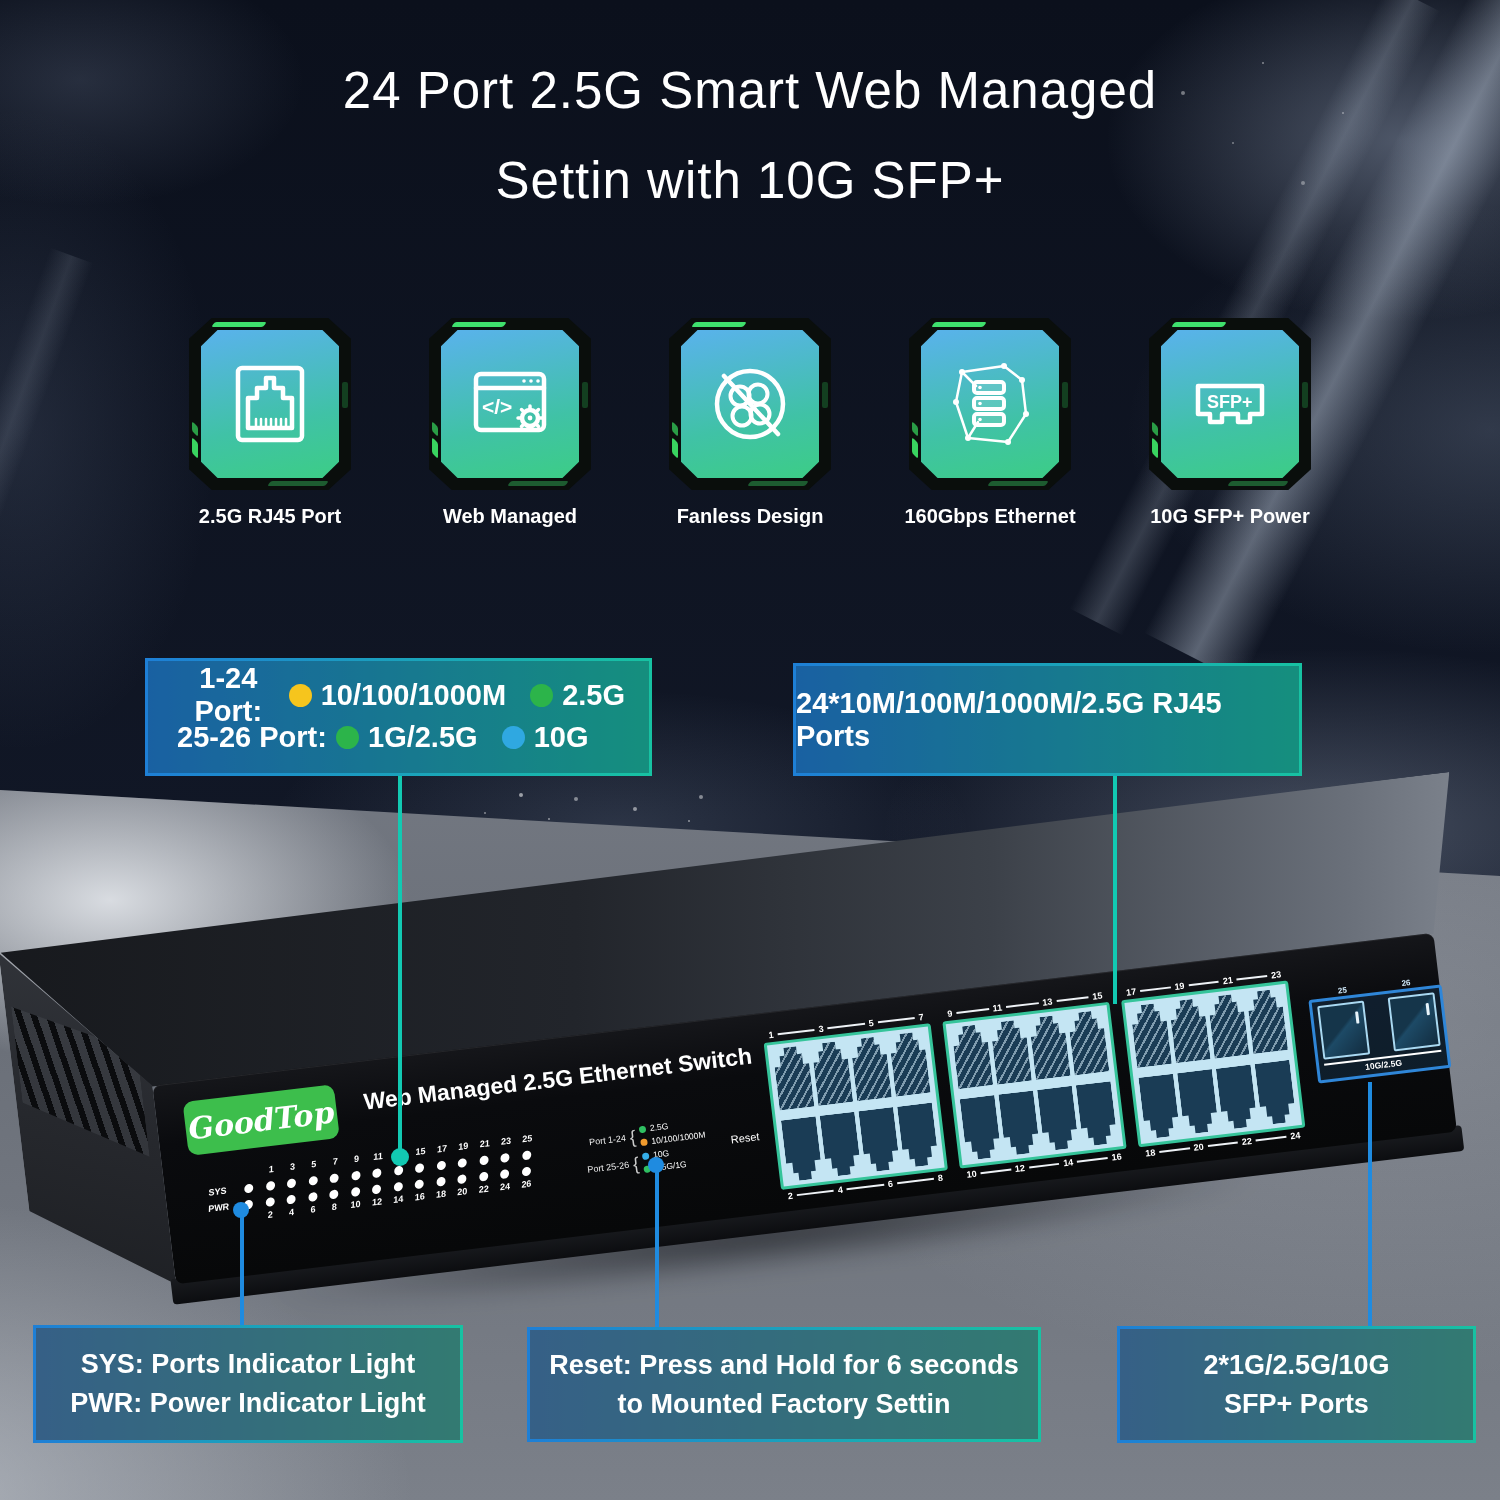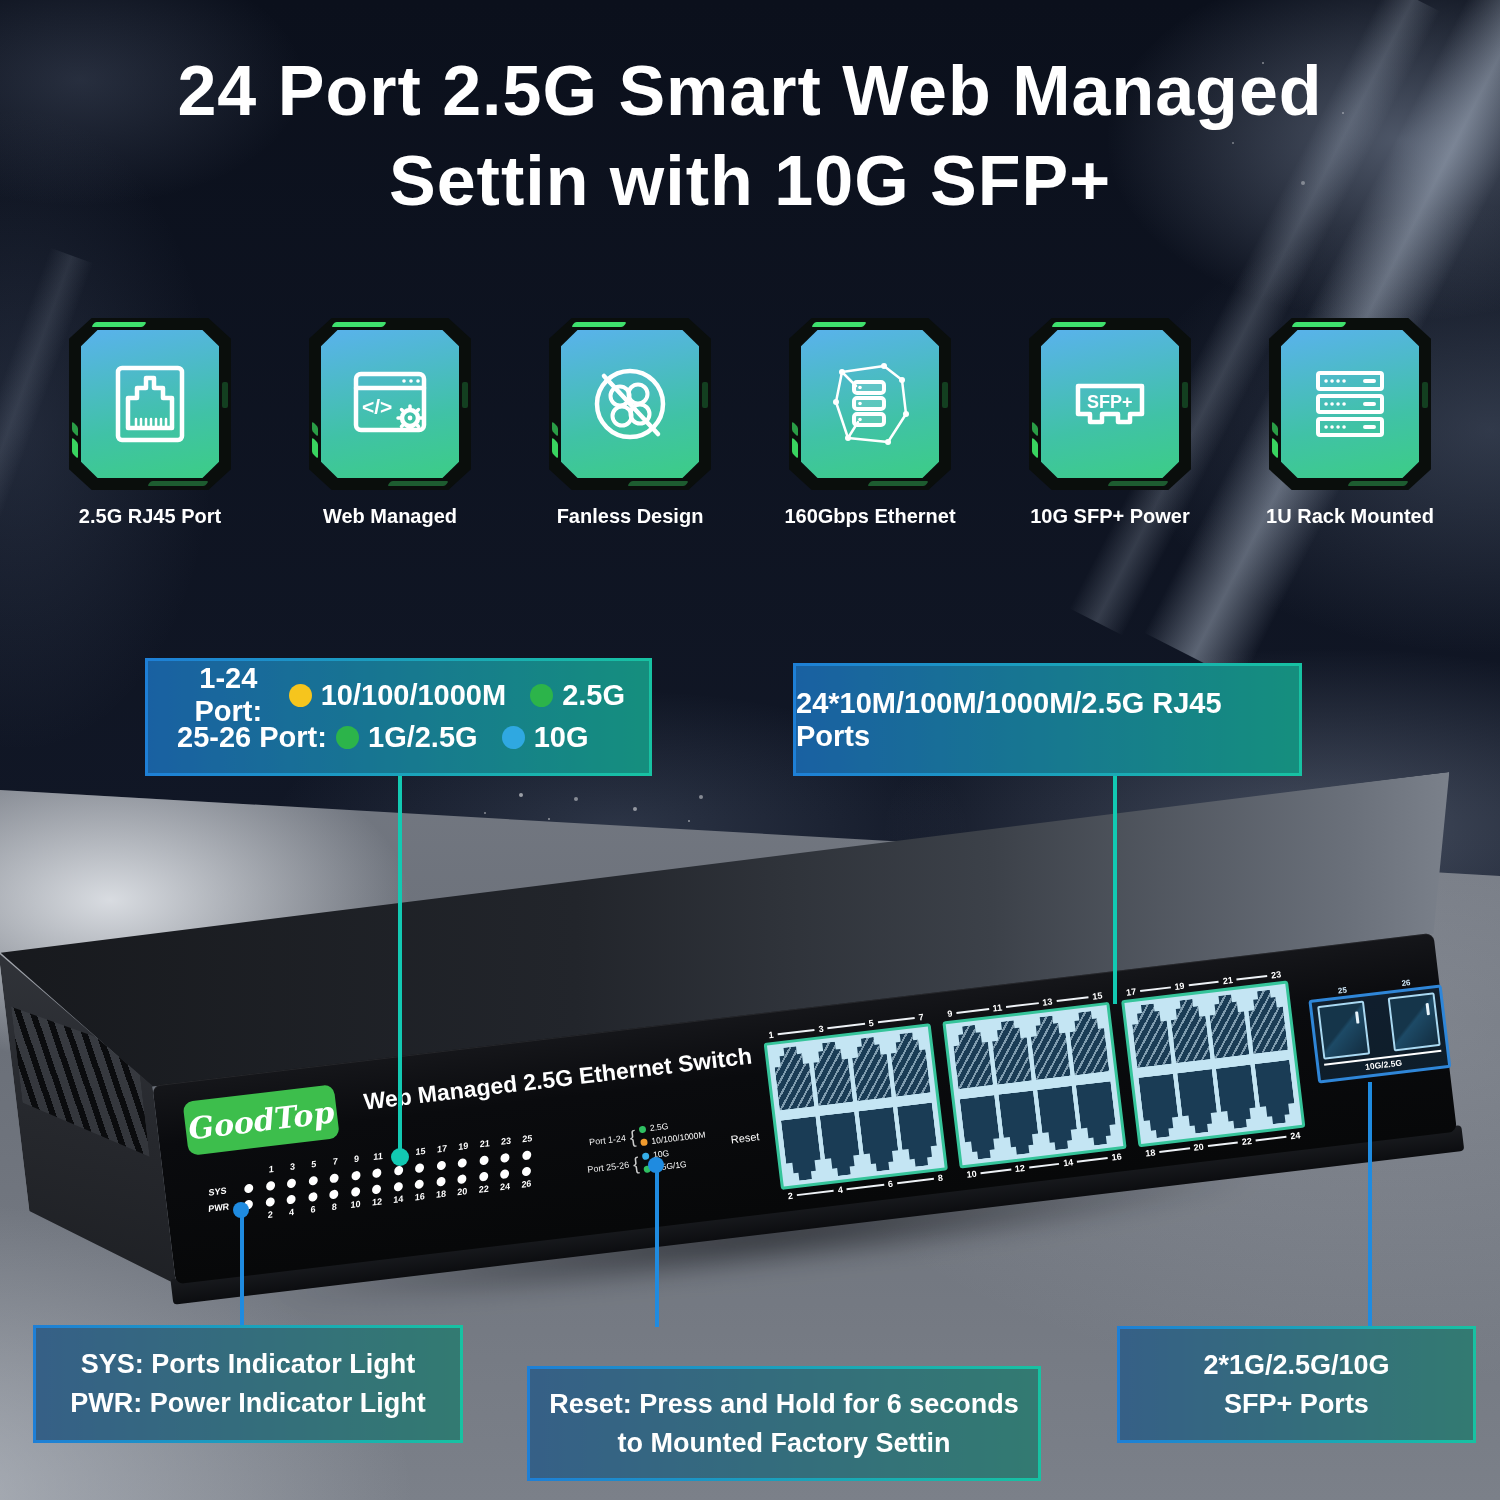--- a/index.html
+++ b/index.html
@@ -33,21 +33,21 @@
   .table{position:absolute;inset:0;z-index:1;
     clip-path:polygon(0 790px,1500px 876px,1500px 1500px,0 1500px);
     background:
       radial-gradient(460px 250px at 110px 900px, rgba(243,246,250,.8), transparent 65%),
       radial-gradient(760px 460px at -80px 1500px, rgba(218,223,230,.5), transparent 65%),
       radial-gradient(900px 520px at 1380px 1020px, rgba(195,200,209,.25), transparent 70%),
       linear-gradient(180deg,#939aa4 0%,#7b808a 35%,#6a6f78 68%,#7b8089 100%);}
 
   
   .title{position:absolute;left:0;right:0;top:46px;z-index:2;margin:0;text-align:center;
-    color:#fff;font-size:70px;font-weight:bold;line-height:90px;letter-spacing:1px;}
+    color:#fff;font-size:51px;font-weight:normal;line-height:90px;letter-spacing:1px;}
 
   
   .features{position:absolute;left:0;right:0;top:318px;z-index:2;display:flex;justify-content:center;gap:78px;}
   .feature{width:162px;display:flex;flex-direction:column;align-items:center;}
   .tile{position:relative;width:162px;height:172px;background:#0a0e0c;
     clip-path:polygon(14% 0%,86% 0%,100% 12%,100% 88%,86% 100%,14% 100%,0% 88%,0% 12%);}
   .tile-inner{position:absolute;inset:12px;display:flex;align-items:center;justify-content:center;
     clip-path:polygon(12% 0%,88% 0%,100% 11%,100% 89%,88% 100%,12% 100%,0% 89%,0% 11%);
     background:linear-gradient(168deg,#58b3e8 4%,#40c2a6 62%,#3ccd86 100%);}
   .acc{position:absolute;border-radius:2px;}
@@ -67,21 +67,21 @@
   .legend-row{display:flex;align-items:center;height:42px;color:#fff;font-size:29px;font-weight:bold;}
   .legend-label{width:168px;}
   .dotb{width:23px;height:23px;border-radius:50%;margin:0 9px 0 0;flex:none;}
   .legend-text{margin-right:24px;}
   .box-rj45{left:793px;top:663px;width:503px;height:107px;}
   .box-rj45 .box-fill{background:rgba(16,26,44,.30);display:flex;align-items:center;justify-content:center;
     color:#fff;font-size:29px;font-weight:bold;}
   .box-bottom .box-fill{background:rgba(70,75,82,.60);display:flex;flex-direction:column;justify-content:center;
     color:#fff;font-size:27px;font-weight:bold;text-align:center;line-height:39px;}
   .box-syspwr{left:33px;top:1325px;width:424px;height:112px;}
-  .box-reset{left:527px;top:1366px;width:508px;height:109px;}
+  .box-reset{left:527px;top:1327px;width:508px;height:109px;}
   .box-sfp{left:1117px;top:1326px;width:353px;height:111px;}
 
   
   .cline{position:absolute;width:4px;z-index:3;}
   .cline.teal{background:#12c9b2;}
   .cline.blue{background:#1f8be0;}
   #line-led{left:398px;top:768px;height:388px;}
   #line-rj45{left:1113px;top:768px;height:236px;}
   #line-syspwr{left:240px;top:1210px;height:117px;}
   #line-reset{left:655px;top:1165px;height:162px;}
@@ -276,39 +276,20 @@
         </div>
         <div class="acc tl"></div>
           <div class="acc br"></div>
         <div class="acc l1"></div>
           <div class="acc l2"></div>
         <div class="acc r1"></div>
       </div>
       <div class="feature-label">10G SFP+ Power</div>
     </div>
 
-    <div class="feature">
-      <div class="tile">
-        <div class="tile-inner">
-          <svg width="96" height="96" viewBox="0 0 96 96" fill="none" stroke="#fff" stroke-width="4" stroke-linecap="round" stroke-linejoin="round">
-            <rect x="16" y="17" width="64" height="16" rx="2"></rect>
-            <rect x="16" y="40" width="64" height="16" rx="2"></rect>
-            <rect x="16" y="63" width="64" height="16" rx="2"></rect>
-            <path d="M24 25 h.1 M30 25 h.1 M36 25 h.1 M42 25 h.1 M24 48 h.1 M30 48 h.1 M36 48 h.1 M42 48 h.1 M24 71 h.1 M30 71 h.1 M36 71 h.1 M42 71 h.1" stroke-width="3.5"></path>
-            <path d="M63 25 h9 M63 48 h9 M63 71 h9" stroke-width="4"></path>
-          </svg>
-        </div>
-        <div class="acc tl"></div>
-          <div class="acc br"></div>
-        <div class="acc l1"></div>
-          <div class="acc l2"></div>
-        <div class="acc r1"></div>
-      </div>
-      <div class="feature-label">1U Rack Mounted</div>
-    </div>
   </div>
 
   <div class="callout box-led">
     <div class="box-fill">
       <div class="legend-row">
         <span class="legend-label">1-24 Port:</span>
         <span class="dotb" style="background: rgb(246, 197, 29);"></span>
         <span class="legend-text">10/100/1000M</span>
         <span class="dotb" style="background: rgb(44, 180, 74);"></span>
         <span class="legend-text">2.5G</span>

